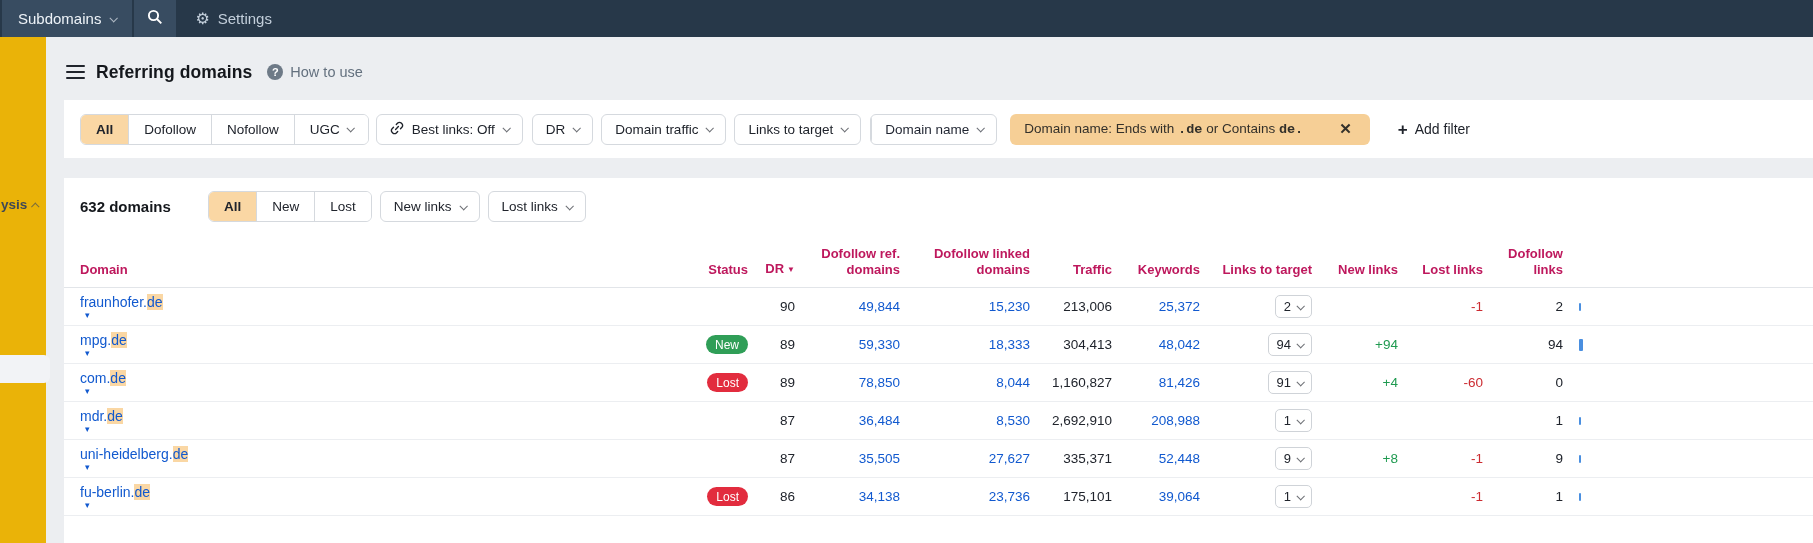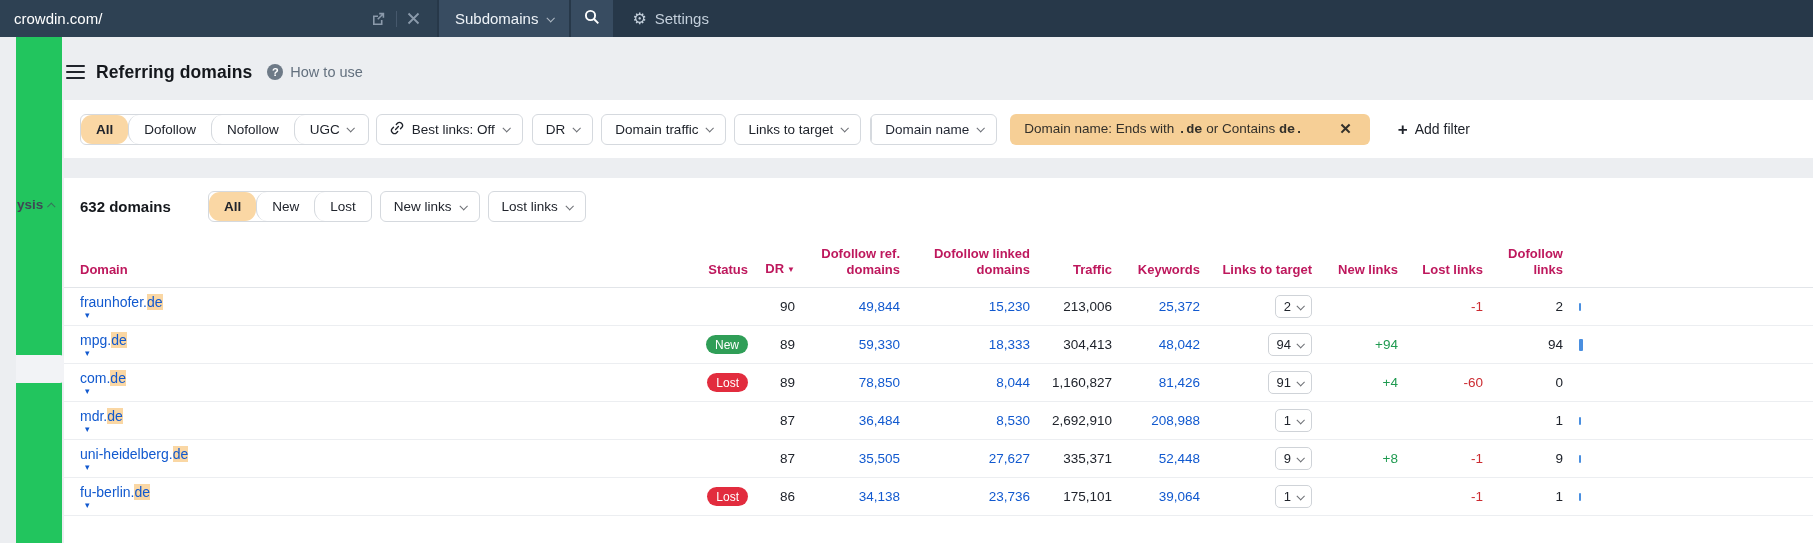--- a/index.html
+++ b/index.html
@@ -17,21 +17,21 @@
   .mode-btn { background:#384c61; margin-left:2px; display:flex; align-items:center; gap:9px;
     padding:0 16px; color:#eef3f8; font-size:15px; cursor:pointer; }
   .sbtn { background:#384c61; margin-left:2px; width:42px; display:flex; align-items:center;
     justify-content:center; cursor:pointer; }
   .settings { display:flex; align-items:center; gap:8px; margin-left:19px; color:#c3cfdb; font-size:15px; cursor:pointer; }
   .gear { font-size:16px; color:#c3cfdb; }
   .chev { display:inline-block; width:6px; height:6px; border-right:1.6px solid currentColor;
     border-bottom:1.6px solid currentColor; transform:rotate(45deg) translateY(-1px); opacity:.65; }
 
   
-  .leftstrip { position:absolute; left:0; top:37px; width:46px; height:506px; background:#22c55e;margin-left:16px; }
+  .leftstrip { position:absolute; left:0; top:37px; width:46px; height:506px; background:#eab308; }
   .strip-label { position:absolute; left:1px; top:160px; font-size:13.5px; font-weight:bold;
     color:#3f4856; white-space:nowrap; }
   .strip-label .chev { transform:rotate(-135deg) translateY(-1px); margin-left:6px; }
   .strip-active { position:absolute; left:0; top:318px; width:50px; height:28px;
     background:#f2f3f6; border-radius:0 6px 6px 0; }
 
   
   .main { position:absolute; left:64px; top:37px; width:1749px; height:506px; }
 
   .titlerow { position:absolute; left:2px; top:18px; height:34px; display:flex; align-items:center; }
@@ -41,21 +41,21 @@
   .help { display:flex; align-items:center; gap:7px; margin-left:15px; color:#63707e; font-size:14.5px; cursor:pointer; }
   .qmark { width:16px; height:16px; border-radius:50%; background:#6e7a87; color:#fff; font-size:11px;
     font-weight:bold; display:flex; align-items:center; justify-content:center; }
 
   
   .filterpanel { position:absolute; left:0; top:63px; width:1749px; height:58px; background:#fff;
     display:flex; align-items:center; padding-left:16px; }
   .seg { display:flex; align-items:stretch; border:1px solid #d5d9de; border-radius:6px;
     overflow:hidden; height:31px; background:#fff; }
   .seg .seg-i { display:flex; align-items:center; gap:7px; padding:14px 15px; font-size:13.5px;
-    color:#20242c; border-left:1px solid #d5d9de; cursor:pointer; background:#fff; white-space:nowrap;border-radius:11px; }
+    color:#20242c; border-left:1px solid #d5d9de; cursor:pointer; background:#fff; white-space:nowrap; }
   .seg .seg-i:first-child { border-left:none; }
   .seg .sel { background:var(--accent_peach,#fad7a4); font-weight:bold; }
   .fbtn { display:flex; align-items:center; gap:8px; height:31px; border:1px solid #d5d9de;
     border-radius:6px; background:#fff; padding:0 13px; font-size:13.5px; color:#20242c;
     cursor:pointer; white-space:nowrap; }
   .combo { display:flex; align-items:stretch; height:31px; border:1px solid #d5d9de; border-radius:6px;
     overflow:hidden; background:#fff; }
   .searchpart { display:flex; align-items:center; gap:8px; padding:0 11px; width:228px; }
   .searchpart input { border:none; outline:none; font-size:13.5px; color:#20242c; width:160px;
     font-family:"Liberation Sans", sans-serif; background:transparent; }
@@ -99,36 +99,20 @@
   .badge-lost { background:var(--badge_lost,#e22c3e); }
   .ltt-btn { display:inline-flex; align-items:center; gap:6px; border:1px solid #cfd3d8;
     border-radius:5px; background:#fff; padding:3px 8px; font-size:13px; color:#20242c; cursor:pointer; }
   .minibar { display:inline-block; background:#4a8fe0; border-radius:1px; margin-left:8px; vertical-align:middle; }
   .barcell { text-align:left; padding-left:8px; }
 </style>
 </head>
 <body>
 
 <div class="topbar">
-  <div class="urlbox">
-    <span>crowdin.com/</span>
-    <span class="spacer"></span>
-    <span class="ubar-ico">
-      <svg width="15" height="15" viewBox="0 0 15 15">
-          <path d="M2 4.5h5v1.6H3.6v6.3h6.3V9h1.6v5H2z" fill="currentColor"></path>
-          <path d="M8.2 1.8h5v5h-1.6V4.5L7.3 8.8 6.2 7.7l4.3-4.3H8.2z" fill="currentColor"></path>
-        </svg>
-    </span>
-    <span class="u-divider"></span>
-    <span class="ubar-ico">
-      <svg width="13" height="13" viewBox="0 0 13 13">
-          <path d="M1.5 1.5 L11.5 11.5 M11.5 1.5 L1.5 11.5" stroke="currentColor" stroke-width="1.8"></path>
-        </svg>
-    </span>
-  </div>
   <div class="mode-btn">
     <span>Subdomains</span>
     <span class="chev"></span>
   </div>
   <div class="sbtn">
     <span>
       <svg width="16" height="16" viewBox="0 0 16 16">
           <circle cx="6.5" cy="6.5" r="4.6" fill="none" stroke="#fff" stroke-width="1.9"></circle>
           <path d="M10 10 L14.3 14.3" stroke="#fff" stroke-width="1.9"></path>
         </svg>

